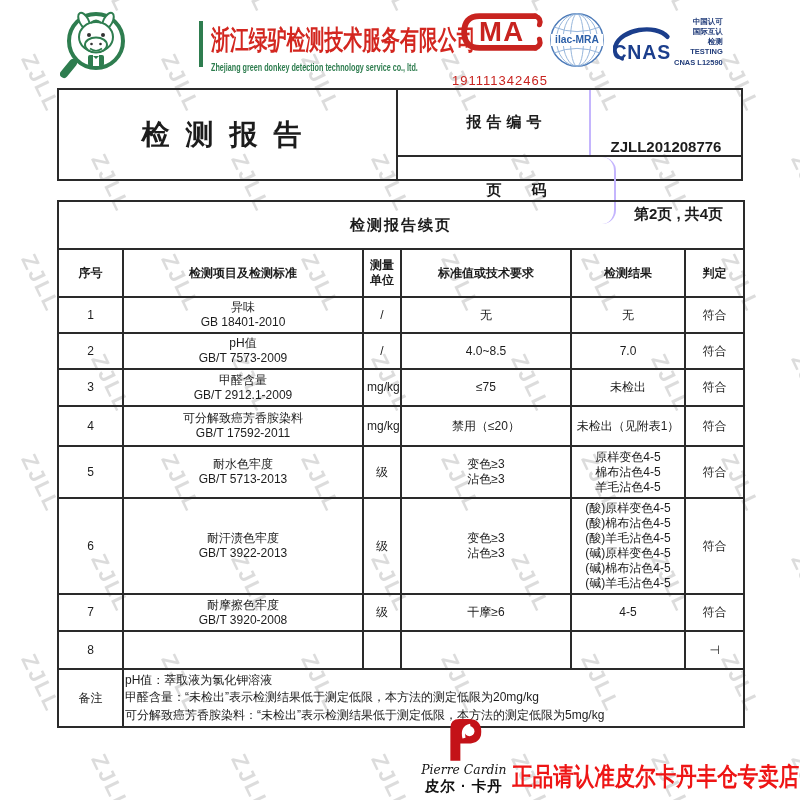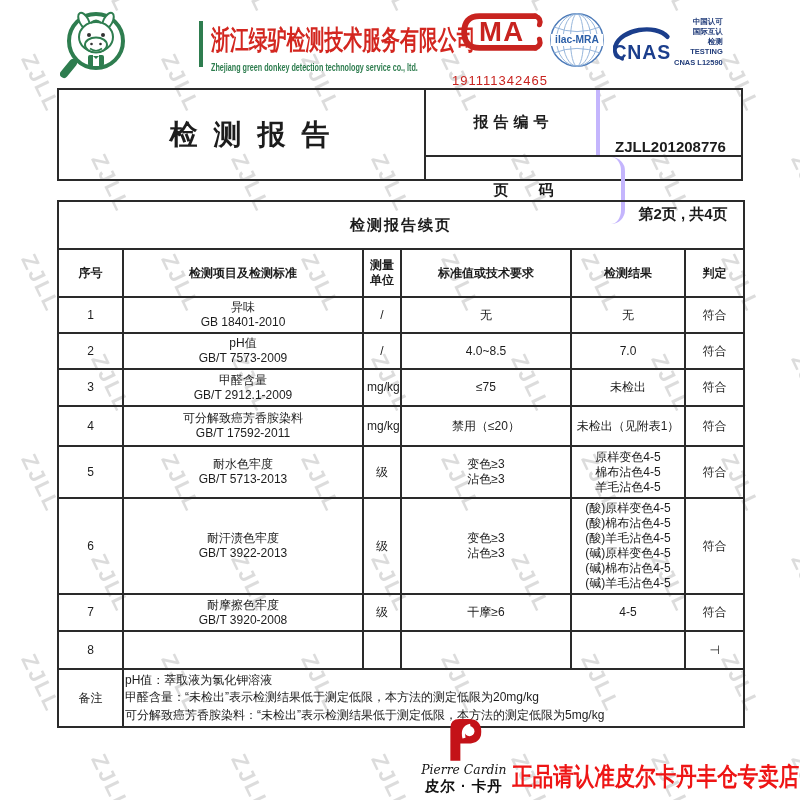--- a/index.html
+++ b/index.html
@@ -23,26 +23,26 @@
   .cma{position:absolute;left:452px;top:11px;text-align:right;}
   .cma-no{font-size:13px;color:#c8231f;margin-top:16px;letter-spacing:1px;}
   .ilac{position:absolute;left:549px;top:12px;}
   .cnas{position:absolute;left:609px;top:22px;}
   .cnas-caption{position:absolute;left:674px;top:17px;font-size:7.5px;font-weight:bold;
       color:#223d7a;line-height:1.35;white-space:pre-line;text-align:right;}
   
   .title-block{position:absolute;left:57px;top:88px;width:686px;height:93px;z-index:2;
       border:2px solid #2a2a2a;box-sizing:border-box;display:flex;background:transparent;}
   .tb-title{flex:0 0 339px;border-right:2px solid #2a2a2a;display:flex;align-items:center;justify-content:center;
-      font-size:28px;font-weight:bold;letter-spacing:16px;padding-left:4px;box-sizing:border-box;margin-left:28px;}
+      font-size:28px;font-weight:bold;letter-spacing:16px;padding-left:4px;box-sizing:border-box;}
   .tb-right{flex:1;display:flex;flex-direction:column;}
   .tb-row{flex:1;display:flex;}
   .tb-row:first-child{border-bottom:2px solid #2a2a2a;}
-  .tb-label{flex:0 0 165px;border-right:4px solid #c4b5fd;display:flex;align-items:center;justify-content:center;
-      font-size:15px;font-weight:bold;}
+  .tb-label{flex:0 0 165px;border-right:2px solid #c4b5fd;display:flex;align-items:center;justify-content:center;
+      font-size:15px;font-weight:bold;margin-left:21px;}
   .ls-sm{letter-spacing:5px;padding-left:5px;}
   .ls-lg{letter-spacing:30px;padding-left:30px;border-radius:14px;}
   .tb-value{flex:1;display:flex;align-items:center;justify-content:center;font-size:15px;font-weight:bold;margin-top:48px;}
   
   .rpt{position:absolute;left:57px;top:200px;width:686px;z-index:2;border-collapse:collapse;table-layout:fixed;}
   .rpt td{border:2px solid #2a2a2a;text-align:center;vertical-align:middle;
       font-size:12px;line-height:1.25;padding:2px 3px;white-space:pre-line;background:transparent;}
   .rpt .cap{height:42px;font-size:15px;font-weight:bold;letter-spacing:2px;}
   .rpt .hd td{font-weight:bold;}
   .rpt .hd{height:48px;}

